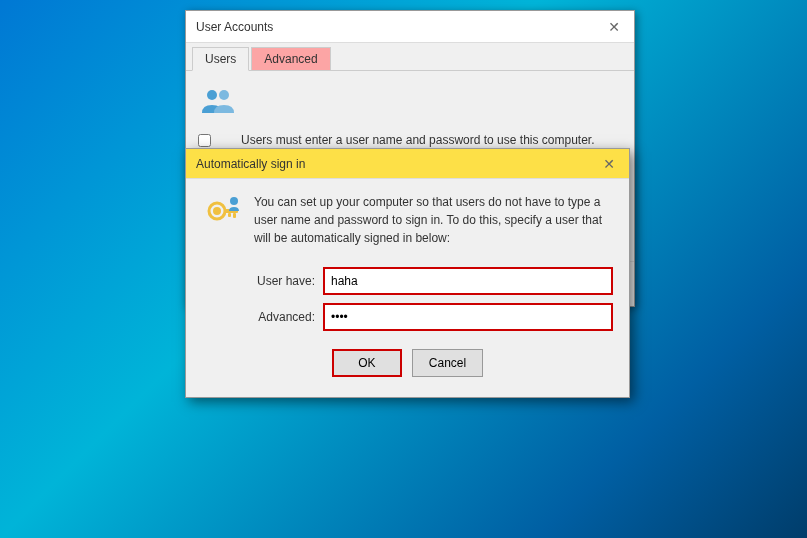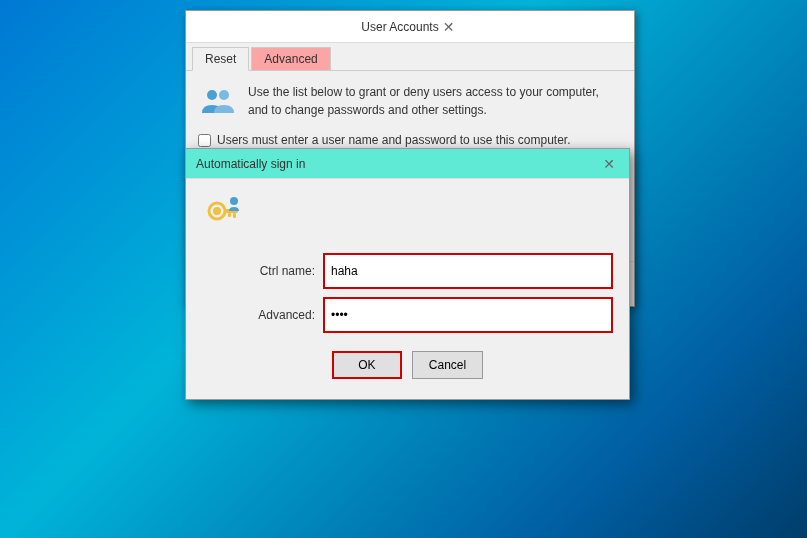--- a/index.html
+++ b/index.html
@@ -24,21 +24,21 @@
       background: #f0f0f0;
       border: 1px solid #999;
       box-shadow: 2px 2px 8px rgba(0,0,0,0.4);
     }
 
     .window-titlebar {
       background: #fff;
       padding: 6px 10px;
       display: flex;
       align-items: center;
-      justify-content: center;
+      justify-content: space-between;
       border-bottom: 1px solid #ddd;
       height: 32px;
     }
 
     .window-title {
       font-size: 12px;
       color: #333;
       font-weight: 400;
     }
 
@@ -112,20 +112,21 @@
       line-height: 1.5;
       flex: 1;
     }
 
     .checkbox-row {
       display: flex;
       align-items: center;
       margin-bottom: 8px;
       font-size: 12px;
       color: #333;
+      gap: 24px;
     }
 
     .checkbox-row input[type="checkbox"] {
       margin-right: 6px;
     }
 
     
     .window-footer {
       display: flex;
       justify-content: flex-end;
@@ -180,21 +181,21 @@
       left: 185px;
       top: 148px;
       width: 445px;
       background: #f0f0f0;
       border: 1px solid #999;
       box-shadow: 4px 4px 12px rgba(0,0,0,0.5);
       z-index: 10;
     }
 
     .autosign-titlebar {
-      background: #5eead4;
+      background: #fde047;
       padding: 6px 10px;
       display: flex;
       align-items: center;
       justify-content: space-between;
       border-bottom: 1px solid #ddd;
       height: 30px;
     }
 
     .autosign-title {
       font-size: 12px;
@@ -237,21 +238,21 @@
     }
 
     .form-table tr td:first-child {
       width: 130px;
       text-align: right;
       padding-right: 8px;
     }
 
     .form-input {
       width: 290px;
-      height: 36px;
+      height: 28px;
       border: 2px solid #cc0000;
       padding: 2px 6px;
       font-size: 12px;
       font-family: 'Segoe UI', sans-serif;
       outline: none;
       background: #fff;
     }
 
     .autosign-footer {
       display: flex;
@@ -283,37 +284,36 @@
 </head>
 <body>
 
 <div class="user-accounts-window">
   <div class="window-titlebar">
     <span class="window-title">User Accounts</span>
     <span class="title-close-btn">✕</span>
   </div>
 
   <div class="tabs-bar">
-    <div class="tab active">Reset</div>
+    <div class="tab active">Users</div>
     <div class="tab">Advanced</div>
   </div>
 
   <div class="window-body">
     <div class="info-row">
       <div class="icon-users">
         <svg viewBox="0 0 40 40" xmlns="http://www.w3.org/2000/svg">
 
           <circle cx="14" cy="12" r="5" fill="#4a9fd4"></circle>
           <path d="M4 30 Q4 22 14 22 Q24 22 24 30" fill="#4a9fd4"></path>
 
           <circle cx="26" cy="12" r="5" fill="#7cb9e0"></circle>
           <path d="M16 30 Q16 22 26 22 Q36 22 36 30" fill="#7cb9e0"></path>
         </svg>
       </div>
-      <div class="info-text">Use the list below to grant or deny users access to your computer, and to change passwords and other settings.</div>
     </div>
 
     <div class="checkbox-row">
       <input type="checkbox" style="">
       <span>Users must enter a user name and password to use this computer.</span>
     </div>
 
     <div style="height:50px;"></div>
 
     <div class="change-password-row">
@@ -351,26 +351,27 @@
           <circle cx="15" cy="18" r="8" fill="none" stroke="#f0c040" stroke-width="3"></circle>
           <circle cx="15" cy="18" r="4" fill="#f0c040"></circle>
           <rect x="22" y="16" width="14" height="4" rx="1" fill="#f0c040"></rect>
           <rect x="31" y="20" width="3" height="5" rx="1" fill="#f0c040"></rect>
           <rect x="26" y="20" width="3" height="4" rx="1" fill="#f0c040"></rect>
 
           <circle cx="32" cy="8" r="4" fill="#4a9fd4"></circle>
           <path d="M27 18 Q27 14 32 14 Q37 14 37 18" fill="#4a9fd4"></path>
         </svg>
       </div>
+      <div class="autosign-desc">You can set up your computer so that users do not have to type a user name and password to sign in. To do this, specify a user that will be automatically signed in below:</div>
     </div>
 
     <table class="form-table">
       <tbody>
           <tr>
-        <td>Ctrl name:</td>
+        <td>User have:</td>
         <td><input class="form-input" type="text" value="haha" style=""></td>
       </tr>
       <tr>
         <td>Advanced:</td>
         <td><input class="form-input" type="password" value="haha" style=""></td>
       </tr>
     </tbody>
       </table>
 
     <div class="autosign-footer">

